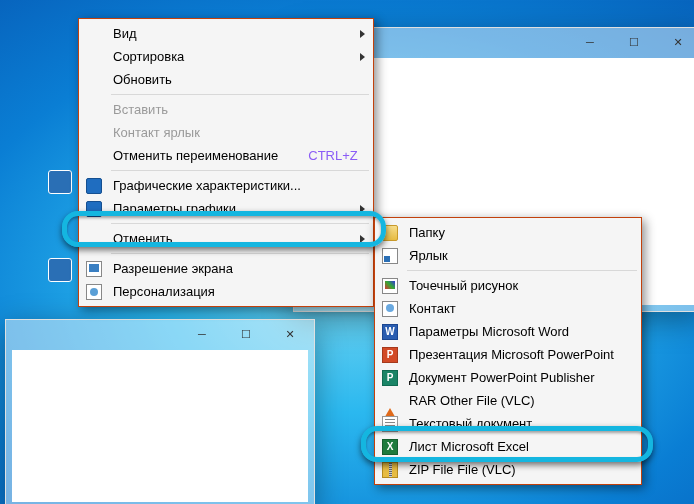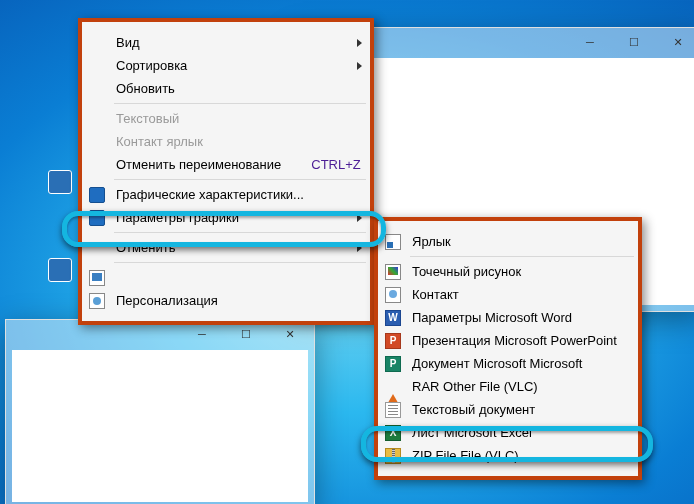--- a/index.html
+++ b/index.html
@@ -30,35 +30,35 @@
   font-size: 11px; color:#333;
 }
 .wininner {
   position:absolute; left:6px; right:6px; top:30px; bottom:6px;
   background:#fff;
 }
 
 .menu {
   position: absolute;
   background: #f5f5f5;
-  border: 4px solid #c2410c;
+  border: 1px solid #c2410c;
   box-shadow: 3px 3px 10px rgba(0,0,0,0.45);
-  padding: 9px 2px;
+  padding: 3px 2px;
 }
 .mi {
   position: relative;
   height: 23px;
   padding-left: 32px;
   padding-right: 20px;
   display: flex;
   align-items: center;
   white-space: nowrap;
 }
 .mi .lbl { flex: 1; }
-.mi .sc { margin-left: 30px; color:#4c1d95; }
+.mi .sc { margin-left: 30px; color:#8b5cf6; }
 .mi .arrow {
   position:absolute; right:6px; top:50%; transform:translateY(-50%);
   width:0;height:0;border-top:4px solid transparent;border-bottom:4px solid transparent;border-left:5px solid #333;
 }
 .mi.disabled { color:#9a9a9a; }
 .sep {
   height: 1px; background:#d8d8d8;
   margin: 3px 2px 3px 30px;
 }
 .ic {
@@ -134,21 +134,21 @@
     </div>
     <div class="mi">
       <span class="lbl">Сортировка</span>
       <span class="arrow"></span>
     </div>
     <div class="mi">
       <span class="lbl">Обновить</span>
     </div>
     <div class="sep"></div>
     <div class="mi disabled">
-      <span class="lbl">Текстовый</span>
+      <span class="lbl">Вставить</span>
     </div>
     <div class="mi disabled">
       <span class="lbl">Контакт ярлык</span>
     </div>
     <div class="mi">
       <span class="lbl">Отменить переименование</span>
       <span class="sc">CTRL+Z</span>
     </div>
     <div class="sep"></div>
     <div class="mi">
@@ -167,32 +167,39 @@
     <div class="sep"></div>
     <div class="mi">
       <span class="lbl">Отменить</span>
       <span class="arrow"></span>
     </div>
     <div class="sep"></div>
     <div class="mi">
       <span class="ic">
         <span class="fi fi-screen"></span>
       </span>
+      <span class="lbl">Разрешение экрана</span>
     </div>
     <div class="mi">
       <span class="ic">
         <span class="fi fi-personal"></span>
       </span>
       <span class="lbl">Персонализация</span>
     </div>
   </div>
 
 <div class="menu" id="menu2" style="left:374px;top:217px;width:268px;">
     <div class="mi">
       <span class="ic">
+        <span class="fi fi-folder"></span>
+      </span>
+      <span class="lbl">Папку</span>
+    </div>
+    <div class="mi">
+      <span class="ic">
         <span class="fi fi-shortcut"></span>
       </span>
       <span class="lbl">Ярлык</span>
     </div>
     <div class="sep"></div>
     <div class="mi">
       <span class="ic">
         <span class="fi fi-bmp"></span>
       </span>
       <span class="lbl">Точечный рисунок</span>
@@ -212,21 +219,21 @@
     <div class="mi">
       <span class="ic">
         <span class="fi fi-ppt">P</span>
       </span>
       <span class="lbl">Презентация Microsoft PowerPoint</span>
     </div>
     <div class="mi">
       <span class="ic">
         <span class="fi fi-pub">P</span>
       </span>
-      <span class="lbl">Документ Microsoft Microsoft</span>
+      <span class="lbl">Документ PowerPoint Publisher</span>
     </div>
     <div class="mi">
       <span class="ic"><span class="fi-vlc"></span></span>
       <span class="lbl">RAR Other File (VLC)</span>
     </div>
     <div class="mi">
       <span class="ic">
         <span class="fi fi-txt"></span>
       </span>
       <span class="lbl">Текстовый документ</span>

